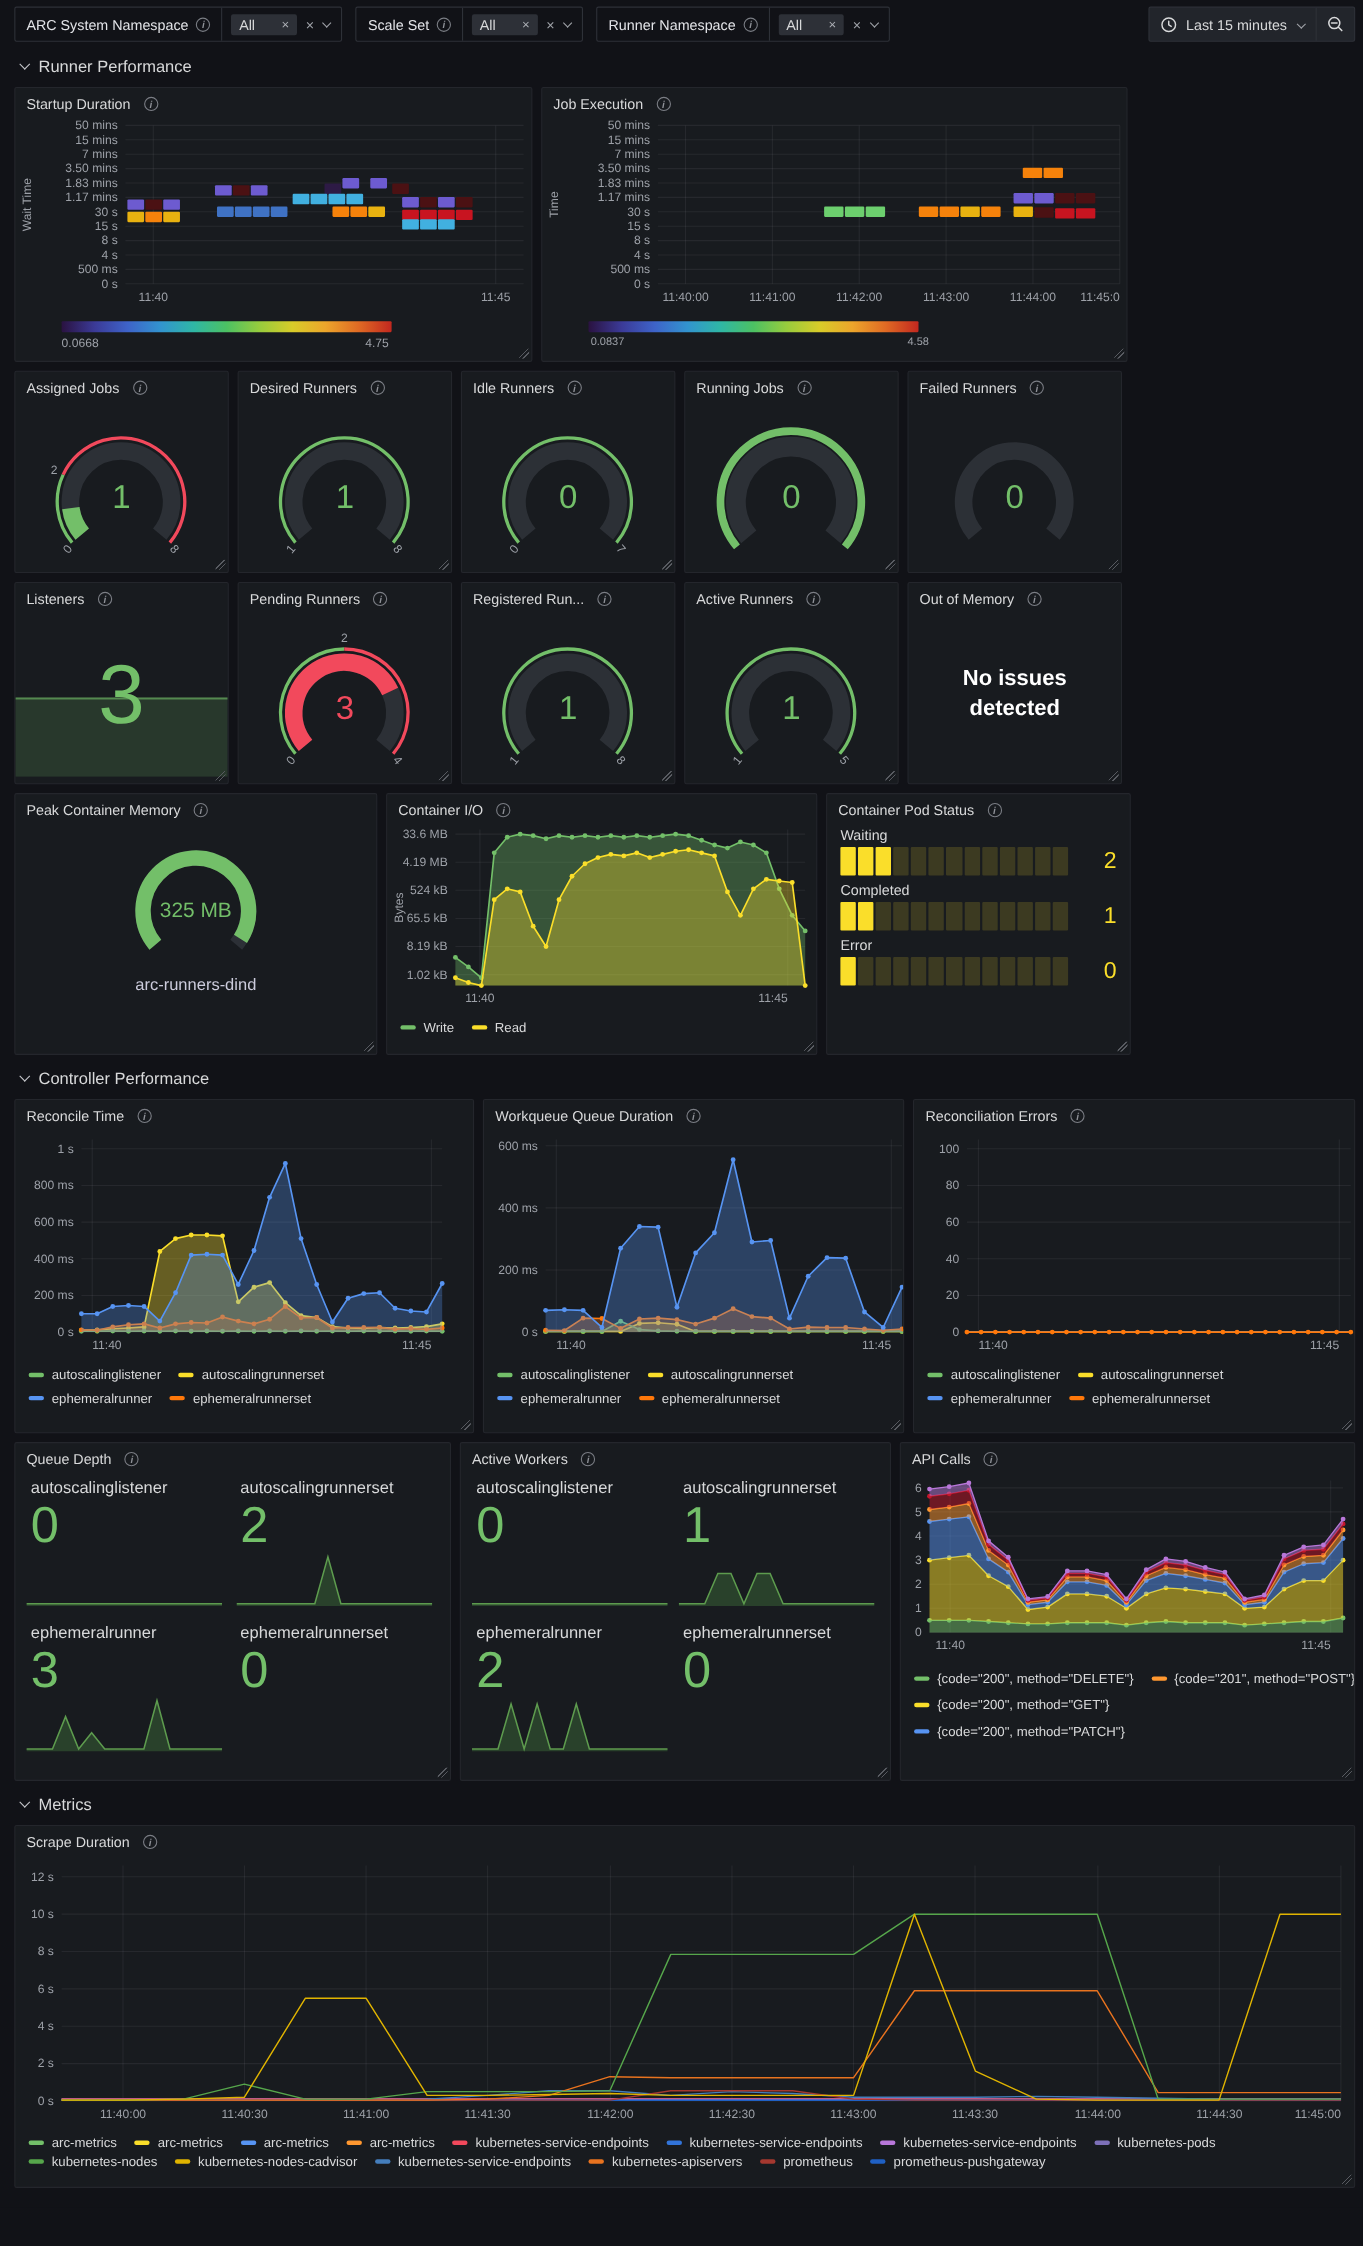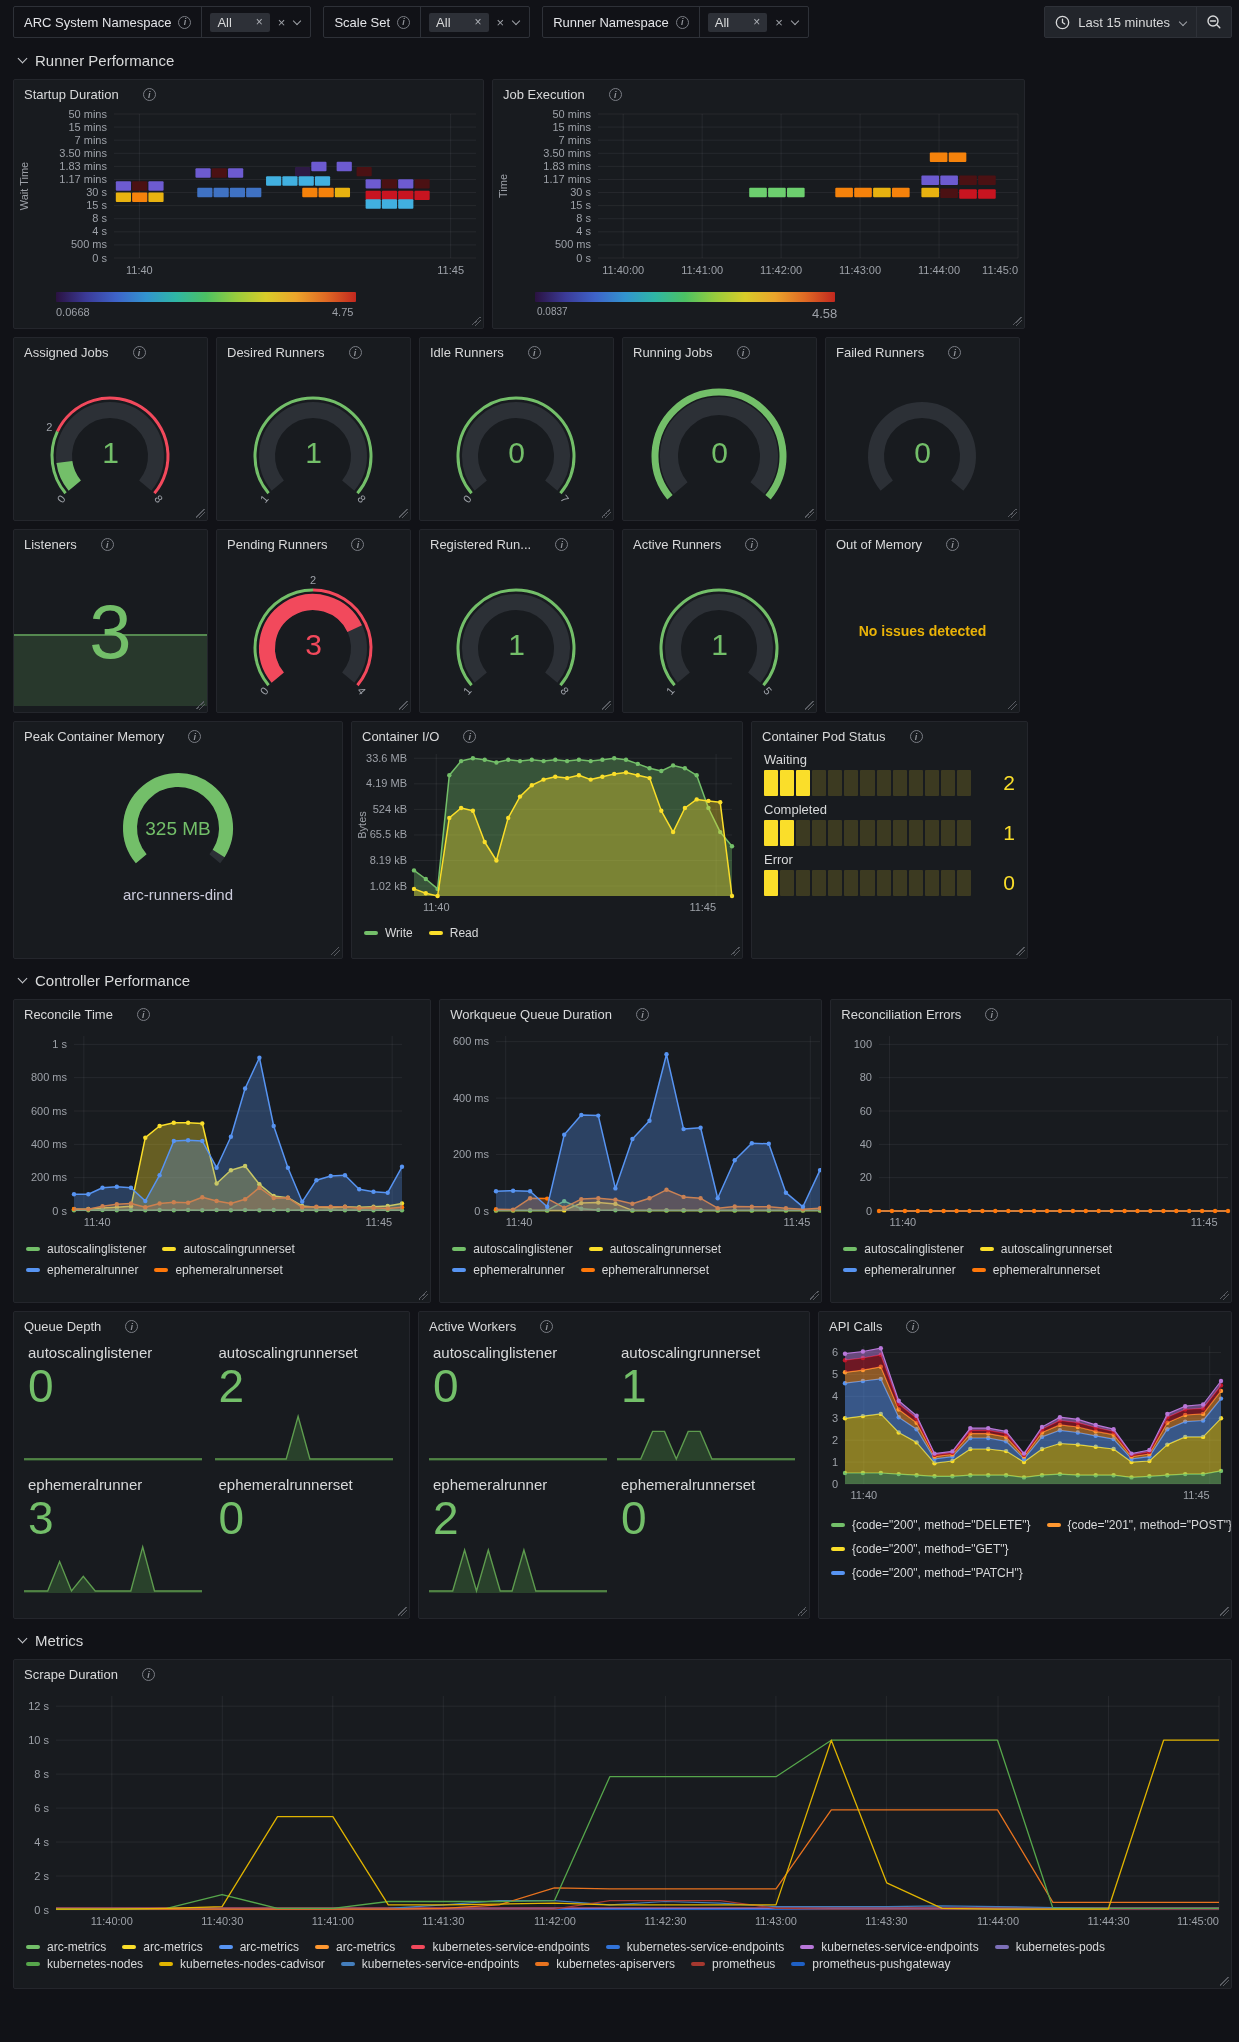--- a/index.html
+++ b/index.html
@@ -1,20 +1,20 @@
 <!DOCTYPE html>
 <html><head>
 <meta charset="utf-8">
 <style>
   *{box-sizing:border-box;margin:0;padding:0}
   html,body{background:#111217;width:1239px;font-family:"Liberation Sans",sans-serif;color:#ccccdc}
   body{padding:5px 7px 10px 13px;position:relative}
   .row{display:flex;gap:8px;margin-bottom:8px}
   .panel{background:#181b1f;border:1px solid #24262c;border-radius:2px;position:relative;overflow:hidden}
-  .phead{display:flex;align-items:center;gap:24px;padding:7px 10px 4px 10px}
+  .phead{display:flex;align-items:center;gap:12px;padding:7px 10px 4px 10px}
   .ptitle{font-size:13px;font-weight:500;color:#d8d9da;white-space:nowrap}
   .info{display:inline-flex;align-items:center;justify-content:center;width:13px;height:13px;border:1px solid #7a7d84;border-radius:50%;color:#8e9197;font-size:9px;font-style:italic;font-weight:700;flex:0 0 auto}
   .rsz{position:absolute;right:2px;bottom:2px;width:9px;height:9px;background:linear-gradient(135deg,transparent 42%,#585b61 42%,#585b61 50%,transparent 50%,transparent 64%,#585b61 64%,#585b61 72%,transparent 72%)}
   .sechead{display:flex;align-items:center;gap:9px;margin:10px 0 8px 6px;height:22px}
   .sechead .lbl{font-size:15px;font-weight:500;color:#d8d9da}
   .chev{width:7px;height:7px;border-right:1.6px solid #c7c8cd;border-bottom:1.6px solid #c7c8cd;transform:rotate(45deg);margin-top:-3px}
   
   #topbar{display:flex;align-items:center;gap:12px;height:34px;margin-bottom:10px}
   .filter{display:flex;align-items:center;height:32px;border:1px solid #2e3138;border-radius:2px;background:#111217}
   .filter .flabel{display:flex;align-items:center;gap:7px;padding:0 10px;font-size:13px;font-weight:500;color:#e3e4e8;height:100%;border-right:1px solid #2e3138}
@@ -32,21 +32,21 @@
   .tick{fill:#9da1a8;font-size:11px}
   .ylab{font-size:11px}
   .legend{display:flex;flex-wrap:wrap;column-gap:16px;row-gap:7px;padding:2px 12px}
   .litem{display:flex;align-items:center;gap:7px;font-size:12px;color:#d8d9da;cursor:pointer}
   .lsw{width:14px;height:4px;border-radius:2px;flex:0 0 auto}
   
   .gbox{position:relative;height:150px}
   .gval{position:absolute;left:0;right:0;top:72px;text-align:center;font-size:30px;font-weight:400}
   .statfill{position:absolute;left:0;right:0;bottom:0;height:48%;background:rgba(115,191,105,0.18);border-top:2px solid rgba(115,191,105,0.6)}
   .statval{position:absolute;inset:0;display:flex;align-items:center;justify-content:center;font-size:76px;color:#73bf69}
-  .oktext{position:absolute;inset:0;display:flex;align-items:center;justify-content:center;text-align:center;color:#eab308;font-size:14px;font-weight:700;line-height:1.35;padding:0 28px}
+  .oktext{position:absolute;inset:0;display:flex;align-items:center;justify-content:center;text-align:center;color:#ffffff;font-size:20px;font-weight:700;line-height:1.35;padding:0 28px}
   
   #peakwrap{display:flex;justify-content:space-around;padding:8px 6px 0 6px}
   .pg{position:relative;width:150px}
   .pgval{position:absolute;left:0;right:0;top:62px;text-align:center;font-size:19px;color:#73bf69}
   .pglab{text-align:center;font-size:15px;color:#ccccdc;margin-top:8px}
   
   #podrows{padding:4px 12px}
   .podrow{margin-bottom:6px}
   .podlab{font-size:13px;color:#d8d9da;margin-bottom:3px}
   .podline{display:flex;align-items:center;gap:10px}
@@ -259,21 +259,21 @@
         <rect x="447.29999999999995" y="69.52727272727273" width="17.64" height="9.425454545454546" rx="1" fill="#6d5bd0"></rect>
         <rect x="466.2" y="69.52727272727273" width="17.64" height="9.425454545454546" rx="1" fill="#4b1113"></rect>
         <rect x="485.1" y="69.52727272727273" width="17.64" height="9.425454545454546" rx="1" fill="#4b1113"></rect>
         <rect x="428.40000000000003" y="81.76727272727273" width="17.64" height="9.425454545454546" rx="1" fill="#e8b210"></rect>
         <rect x="447.29999999999995" y="82.48727272727272" width="17.64" height="9.425454545454546" rx="1" fill="#4b1113"></rect>
         <rect x="466.2" y="83.20727272727272" width="17.64" height="9.425454545454546" rx="1" fill="#c81420"></rect>
         <rect x="485.1" y="83.20727272727272" width="17.64" height="9.425454545454546" rx="1" fill="#c81420"></rect>
       </svg>
     <div style="position:absolute;left:42px;top:212px;width:300px;height:10px;border-radius:1px;background:linear-gradient(90deg,#2a1240 0%,#3b3a97 10%,#3e63c9 20%,#3294cf 30%,#2fb7a5 40%,#4cc163 50%,#97cc3d 60%,#d8cc29 70%,#eca52b 80%,#e06a24 90%,#c2281f 100%)"></div>
     <span style="position:absolute;left:44px;top:226px;font-size:10px;color:#9da1a8">0.0837</span>
-    <span style="position:absolute;left:319px;top:226px;font-size:13px;color:#9da1a8">4.58</span>
+    <span style="position:absolute;left:332px;top:226px;font-size:10px;color:#9da1a8">4.58</span>
     <span class="rsz"></span>
   </div>
 </div>
 
 <div class="row" id="gauge-row-1">
     <div class="panel" style="width: 195px; height: 184px;">
       <div class="phead">
         <span class="ptitle">Assigned Jobs</span>
         <div class="info">i</div>
       </div>

